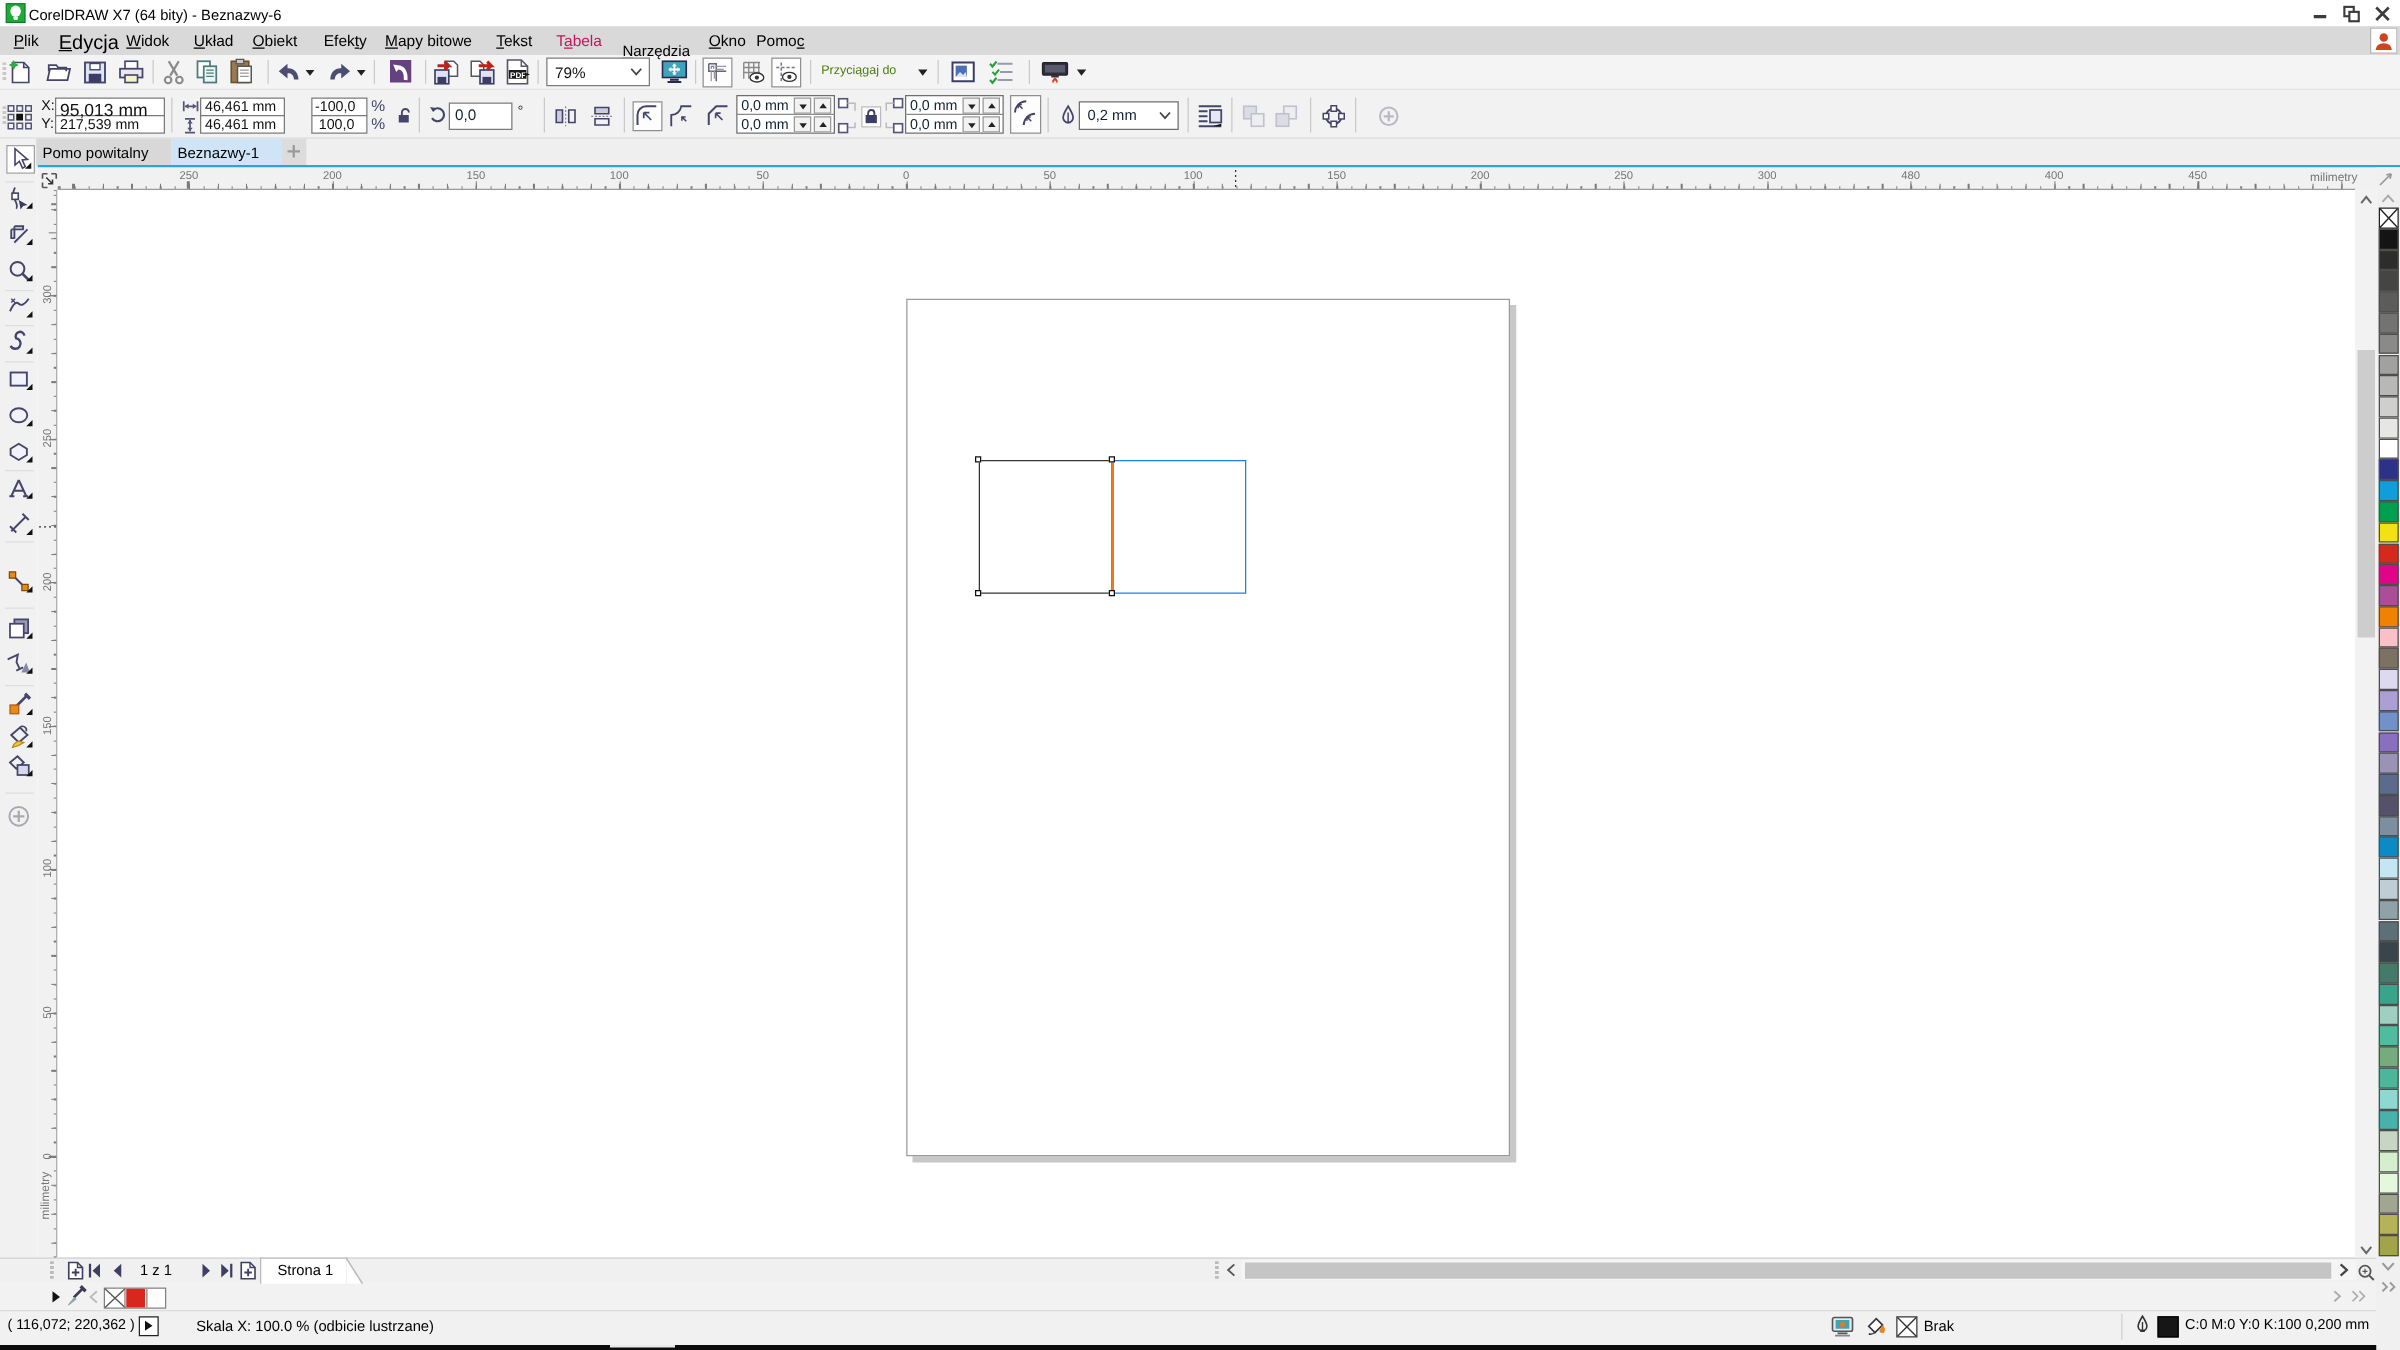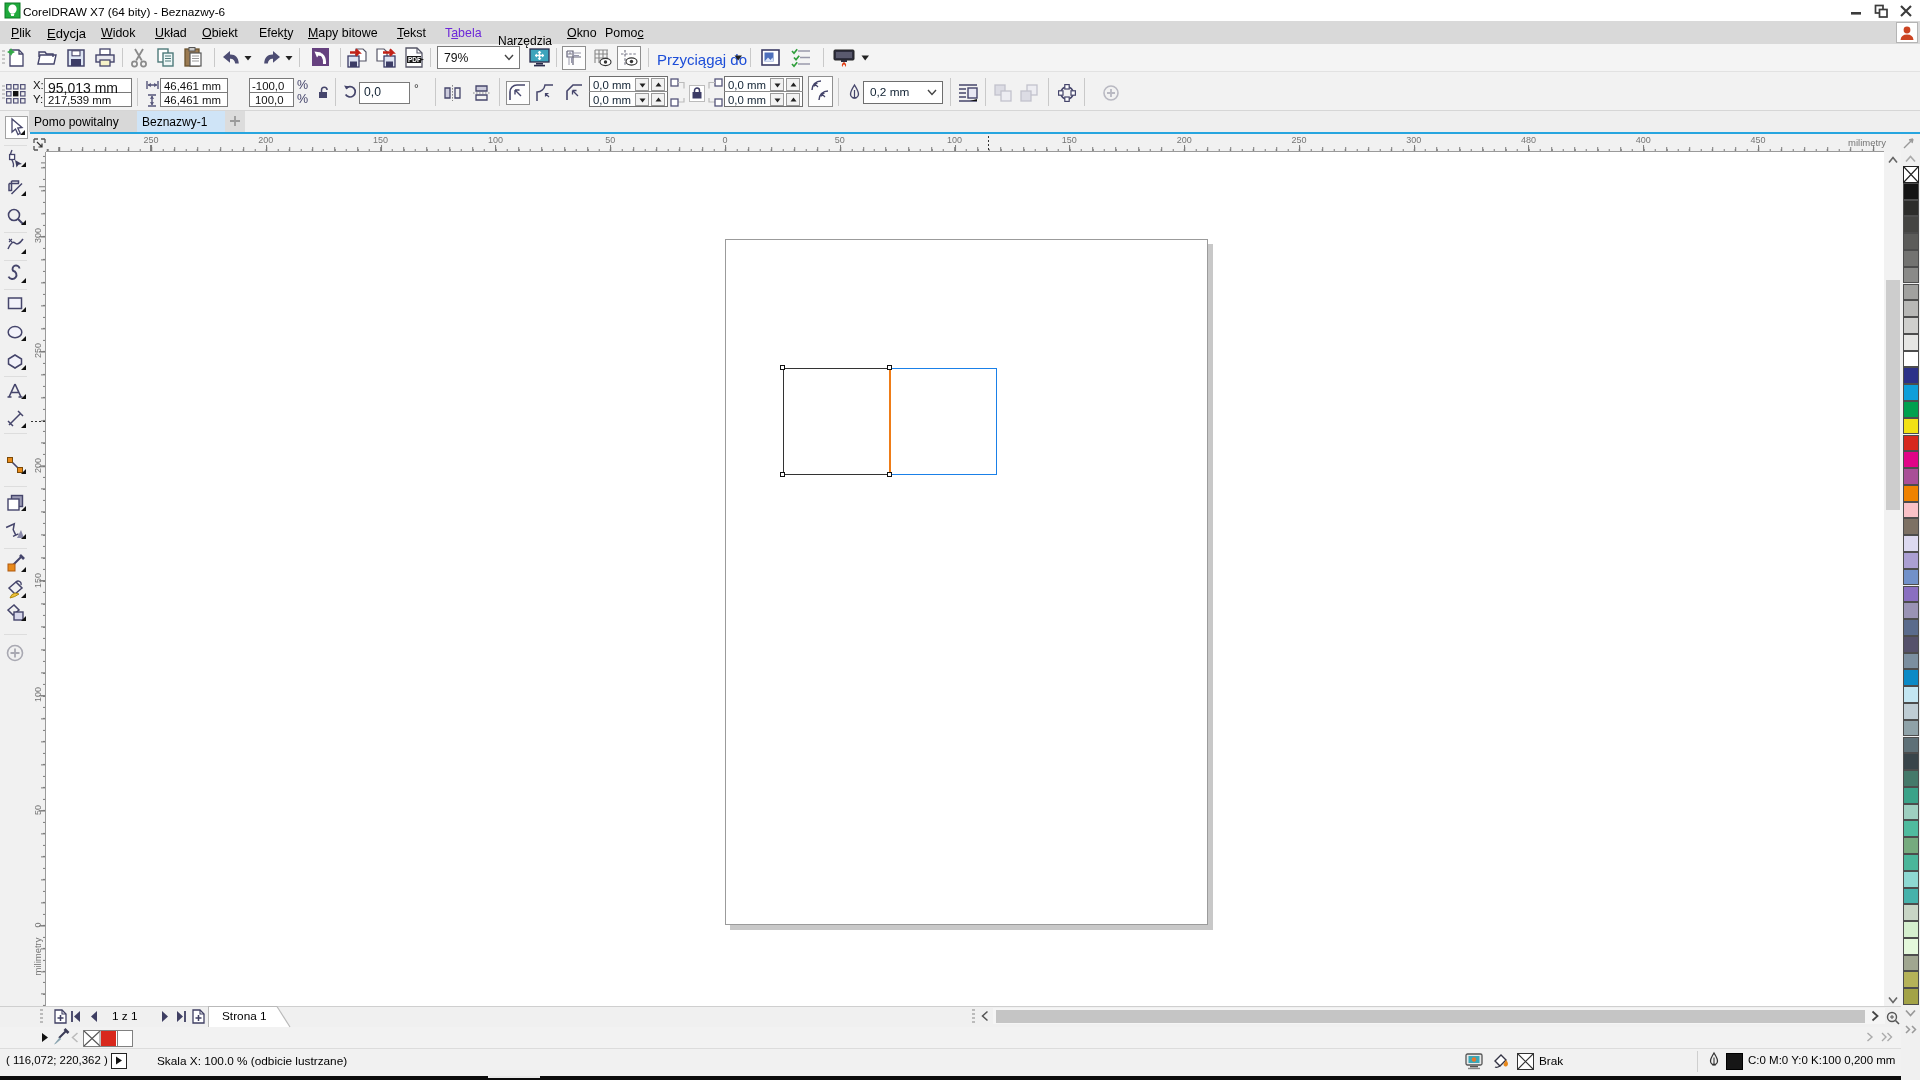--- a/index.html
+++ b/index.html
@@ -34,28 +34,28 @@
 <path d="M5.5 10.5 L9.5 10.5 L8.8 13 L6.2 13 Z" fill="#fff"></path>
 </svg>
 <div class="a txt" style="left:23px;top:4.5px;font-size:11.8px;color:#000">CorelDRAW X7 (64 bity) - Beznazwy-6</div>
 <svg class="a" style="left:1845px;top:4px" width="72" height="14" viewBox="0 0 72 14">
 <rect x="6" y="8" width="10" height="2.6" fill="#3b3b3b"></rect>
 <rect x="30.5" y="1.5" width="7.5" height="7.5" fill="none" stroke="#3b3b3b" stroke-width="1.7"></rect>
 <rect x="34.5" y="5.5" width="7.5" height="7.5" fill="#fff" stroke="#3b3b3b" stroke-width="1.7"></rect>
 <path d="M56 2 L66 12 M66 2 L56 12" stroke="#3b3b3b" stroke-width="2.1"></path>
 </svg>
 <div class="a txt" style="left:11px;top:26px;font-size:12.4px;color:#000"><u>P</u>lik</div>
-<div class="a txt" style="left:47px;top:26px;font-size:13px;color:#000"><u>E</u>dycja</div>
+<div class="a txt" style="left:47px;top:26px;font-size:16px;color:#000"><u>E</u>dycja</div>
 <div class="a txt" style="left:101px;top:26px;font-size:12.4px;color:#000"><u>W</u>idok</div>
 <div class="a txt" style="left:155px;top:26px;font-size:12.4px;color:#000"><u>U</u>kład</div>
 <div class="a txt" style="left:202px;top:26px;font-size:12.4px;color:#000"><u>O</u>biekt</div>
 <div class="a txt" style="left:259px;top:26px;font-size:12.4px;color:#000">Efek<u>t</u>y</div>
 <div class="a txt" style="left:308px;top:26px;font-size:12.4px;color:#000"><u>M</u>apy bitowe</div>
 <div class="a txt" style="left:397px;top:26px;font-size:12.4px;color:#000"><u>T</u>ekst</div>
-<div class="a txt" style="left:445px;top:26px;font-size:12.4px;color:#6d28d9">T<u>a</u>bela</div>
+<div class="a txt" style="left:445px;top:26px;font-size:12.4px;color:#be185d">T<u>a</u>bela</div>
 <div class="a txt" style="left:498px;top:34px;font-size:12px;color:#000"><u>N</u>arzędzia</div>
 <div class="a txt" style="left:567px;top:26px;font-size:12.4px;color:#000"><u>O</u>kno</div>
 <div class="a txt" style="left:605px;top:26px;font-size:12.4px;color:#000">Pomo<u>c</u></div>
 <div class="a" style="left:1894px;top:21px;width:26px;height:23px;background:#d9d9d9"></div>
 <div class="a" style="left:1896px;top:22px;width:22px;height:21px;background:#fff;border:1px solid #b5b5b5;box-sizing:border-box"></div>
 <svg class="a" style="left:1898px;top:24px" width="18" height="17" viewBox="0 0 18 17">
 <circle cx="9" cy="6" r="3.4" fill="#cc4422"></circle>
 <path d="M2.5 16 Q3 10.5 9 10.5 Q15 10.5 15.5 16 Z" fill="#cc4422"></path>
 </svg>
 <div class="a" style="left:2px;top:50px;width:3px;height:15px;background:repeating-linear-gradient(to bottom,#c9c9c9 0 2px,transparent 2px 4px)"></div>
@@ -160,21 +160,21 @@
     <ellipse cx="12.5" cy="14" rx="5.5" ry="3.6" fill="#fff" stroke="#333" stroke-width="1.1"></ellipse>
     <circle cx="12.5" cy="14" r="1.7" fill="#333"></circle>
   </svg>
 <div class="a" style="left:617px;top:46px;width:24px;height:24px;background:#fdfdfd;border:1px solid #8f8f8f;box-sizing:border-box"></div>
 <svg class="a" style="left:620px;top:49px" width="18" height="18" viewBox="0 0 18 18">
     <path d="M5 1 v16 M1 5 h16" stroke="#778" stroke-width="1.2" stroke-dasharray="2.5 1.6" fill="none"></path>
     <ellipse cx="11.5" cy="12.5" rx="5.5" ry="3.6" fill="#fff" stroke="#333" stroke-width="1.1"></ellipse>
     <circle cx="11.5" cy="12.5" r="1.7" fill="#333"></circle>
   </svg>
 <div class="a sep" style="left:648px;top:48px;height:19px"></div>
-<div class="a txt" style="left:657px;top:51px;font-size:15px;color:#1d4ed8">Przyciągaj do</div>
+<div class="a txt" style="left:657px;top:51px;font-size:10px;color:#4d7c0f">Przyciągaj do</div>
 <svg class="a" style="left:734px;top:55px" width="9" height="6" viewBox="0 0 9 6">
     <path d="M0.5 0.5 L8 0.5 L4.2 5.5 Z" fill="#222"></path>
   </svg>
 <div class="a sep" style="left:750px;top:48px;height:19px"></div>
 <svg class="a" style="left:761px;top:49px" width="19" height="18" viewBox="0 0 19 18">
     <rect x="1" y="1" width="17" height="15" fill="#fff" stroke="#3c3c66" stroke-width="1.6"></rect>
     <rect x="3.5" y="3.5" width="9" height="9" fill="#4d6fbb"></rect>
     <path d="M3.5 12.5 l3.5 -4 2.5 2.5 2 -2.5 1 4 z" fill="#dce6f8"></path>
   </svg>
 <svg class="a" style="left:791px;top:48px" width="21" height="20" viewBox="0 0 21 20">

